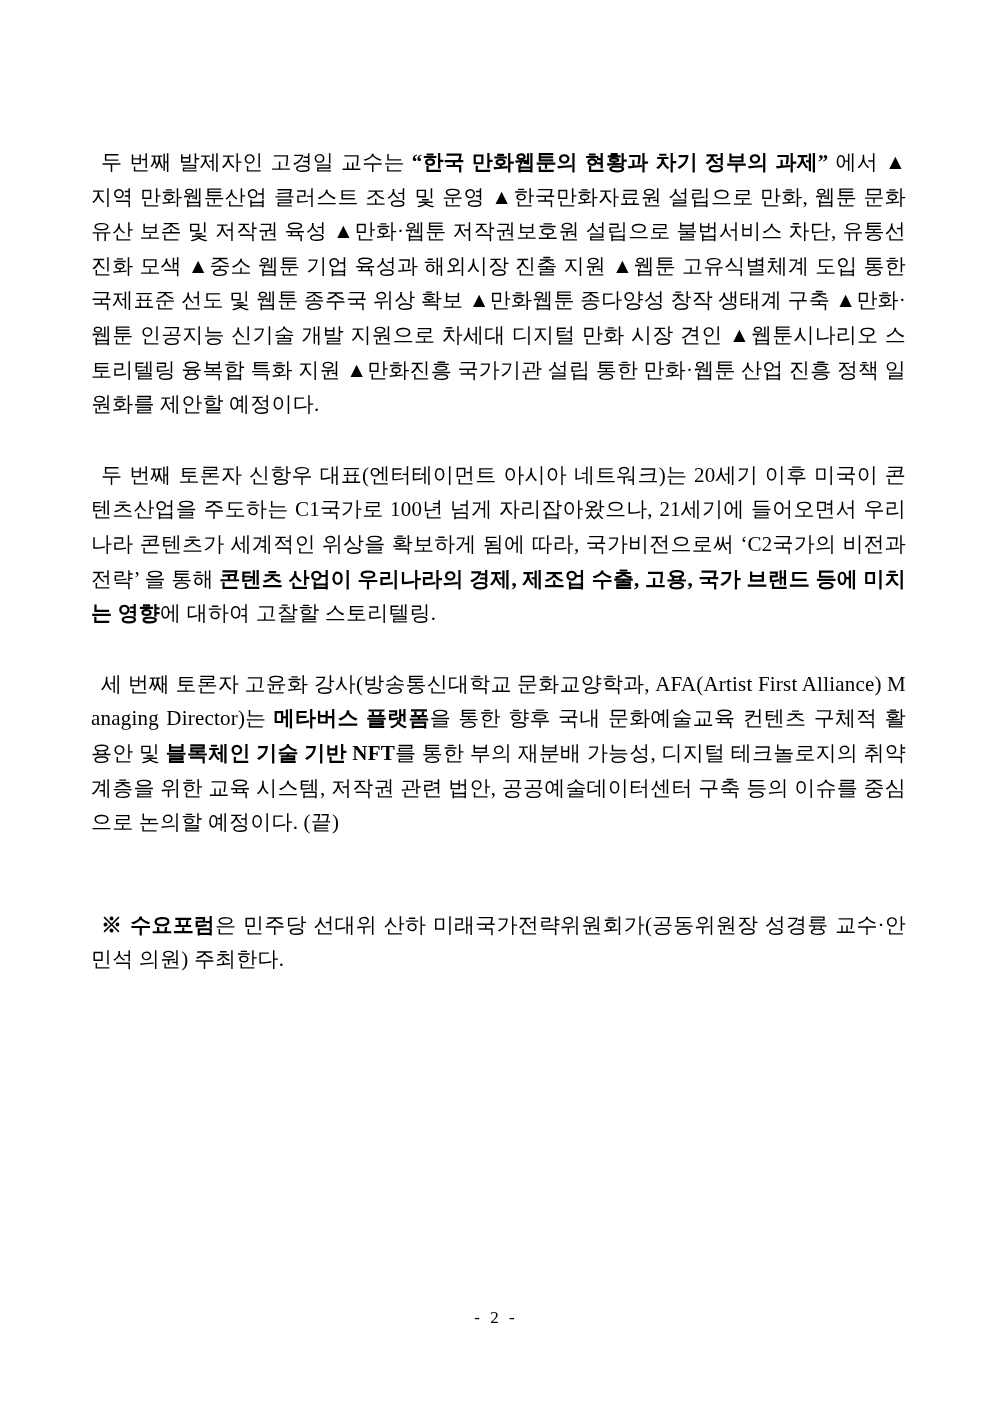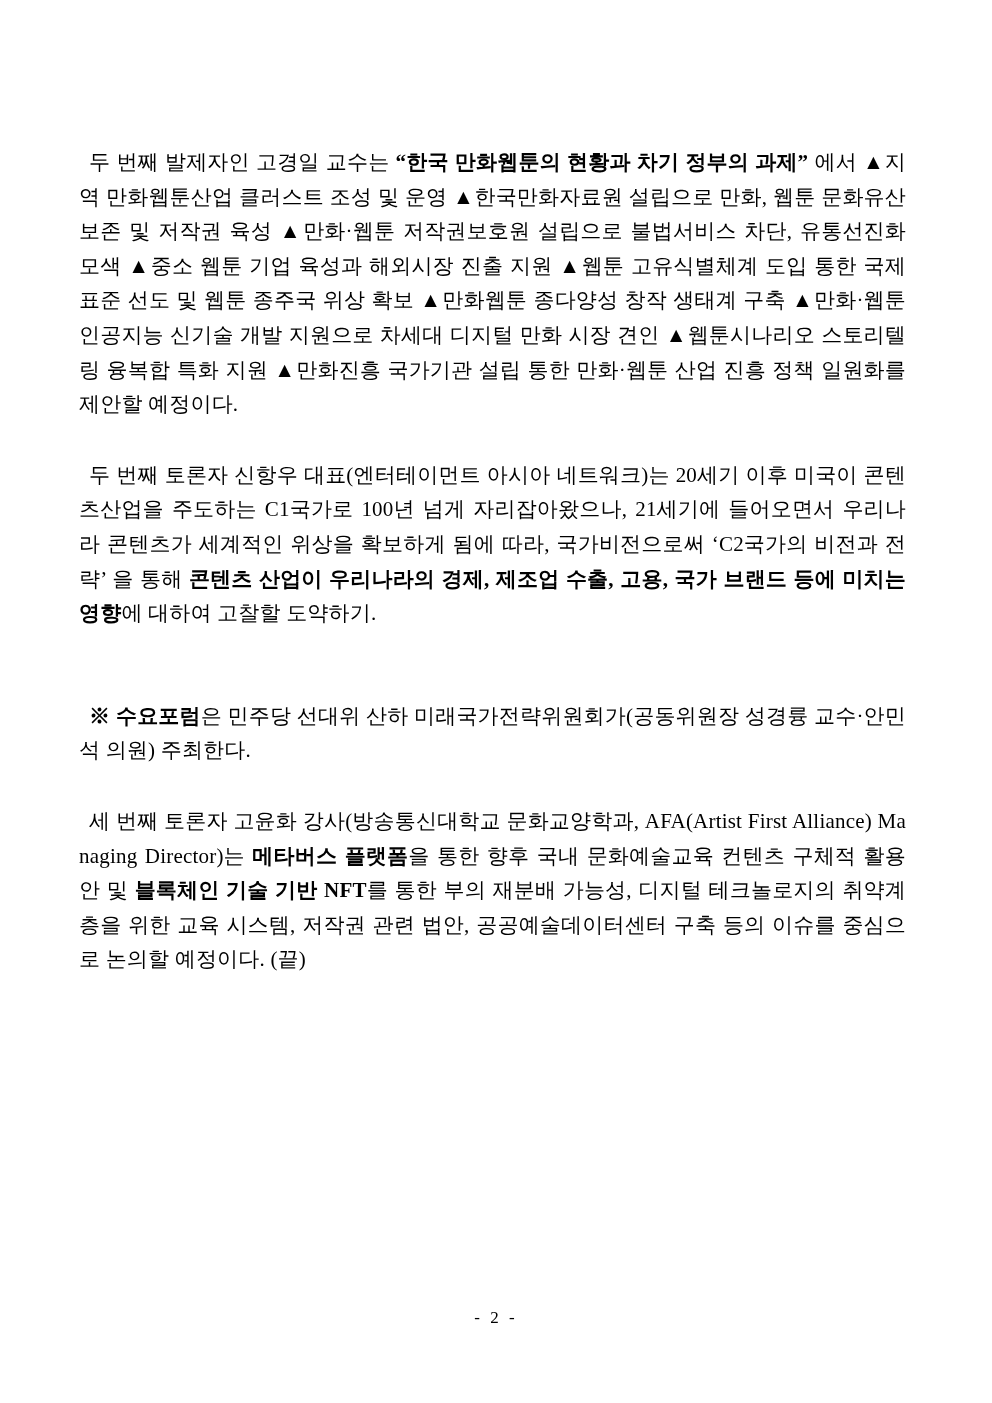--- a/index.html
+++ b/index.html
@@ -16,21 +16,21 @@
     font-family: "Liberation Serif", "DejaVu Serif", serif;
     overflow: hidden;
   }
   .doc-body {
     position: absolute;
     left: 79px;
     top: 145px;
     width: 827px;
   }
   .para {
-    margin: 0 0 36px 0;
+    margin: 0 0 36px 12px;
     font-size: 21px;
     line-height: 34.6px;
     text-align: justify;
     word-break: break-all;
     text-indent: 10px;
     letter-spacing: 0.2px;
   }
   .para.extra-gap {
     margin-top: 68px;
   }
@@ -48,18 +48,18 @@
     color: #000000;
     font-family: "Liberation Serif", "DejaVu Serif", serif;
   }
 </style>
 </head>
 <body>
 
 <div class="page">
   <div class="doc-body" id="doc-body">
       <p class="para"><span>두 번째 발제자인 고경일 교수는 </span><span class="bold">“한국 만화웹툰의 현황과 차기 정부의 과제”</span><span> 에서 ▲지역 만화웹툰산업 클러스트 조성 및 운영 ▲한국만화자료원 설립으로 만화, 웹툰 문화유산 보존 및 저작권 육성 ▲만화·웹툰 저작권보호원 설립으로 불법서비스 차단, 유통선진화 모색 ▲중소 웹툰 기업 육성과 해외시장 진출 지원 ▲웹툰 고유식별체계 도입 통한 국제표준 선도 및 웹툰 종주국 위상 확보 ▲만화웹툰 종다양성 창작 생태계 구축 ▲만화·웹툰 인공지능 신기술 개발 지원으로 차세대 디지털 만화 시장 견인 ▲웹툰시나리오 스토리텔링 융복합 특화 지원 ▲만화진흥 국가기관 설립 통한 만화·웹툰 산업 진흥 정책 일원화를 제안할 예정이다.</span></p>
-      <p class="para"><span>두 번째 토론자 신항우 대표(엔터테이먼트 아시아 네트워크)는 20세기 이후 미국이 콘텐츠산업을 주도하는 C1국가로 100년 넘게 자리잡아왔으나, 21세기에 들어오면서 우리나라 콘텐츠가 세계적인 위상을 확보하게 됨에 따라, 국가비전으로써 ‘C2국가의 비전과 전략’ 을 통해 </span><span class="bold">콘텐츠 산업이 우리나라의 경제, 제조업 수출, 고용, 국가 브랜드 등에 미치는 영향</span><span>에 대하여 고찰할 도약하기.</span></p>
+      <p class="para"><span>두 번째 토론자 신항우 대표(엔터테이먼트 아시아 네트워크)는 20세기 이후 미국이 콘텐츠산업을 주도하는 C1국가로 100년 넘게 자리잡아왔으나, 21세기에 들어오면서 우리나라 콘텐츠가 세계적인 위상을 확보하게 됨에 따라, 국가비전으로써 ‘C2국가의 비전과 전략’ 을 통해 </span><span class="bold">콘텐츠 산업이 우리나라의 경제, 제조업 수출, 고용, 국가 브랜드 등에 미치는 영향</span><span>에 대하여 고찰할 스토리텔링.</span></p>
+      <p class="para"><span>세 번째 토론자 고윤화 강사(방송통신대학교 문화교양학과, AFA(Artist First Alliance) Managing Director)는 </span><span class="bold">메타버스 플랫폼</span><span>을 통한 향후 국내 문화예술교육 컨텐츠 구체적 활용안 및 </span><span class="bold">블록체인 기술 기반 NFT</span><span>를 통한 부의 재분배 가능성, 디지털 테크놀로지의 취약계층을 위한 교육 시스템, 저작권 관련 법안, 공공예술데이터센터 구축 등의 이슈를 중심으로 논의할 예정이다. (끝)</span></p>
       <p class="para extra-gap"><span class="bold">※ 수요포럼</span><span>은 민주당 선대위 산하 미래국가전략위원회가(공동위원장 성경륭 교수·안민석 의원) 주최한다.</span></p>
-      <p class="para"><span>세 번째 토론자 고윤화 강사(방송통신대학교 문화교양학과, AFA(Artist First Alliance) Managing Director)는 </span><span class="bold">메타버스 플랫폼</span><span>을 통한 향후 국내 문화예술교육 컨텐츠 구체적 활용안 및 </span><span class="bold">블록체인 기술 기반 NFT</span><span>를 통한 부의 재분배 가능성, 디지털 테크놀로지의 취약계층을 위한 교육 시스템, 저작권 관련 법안, 공공예술데이터센터 구축 등의 이슈를 중심으로 논의할 예정이다. (끝)</span></p>
     </div>
   <div class="page-number">- 2 -</div>
 </div>
 
 </body></html>

